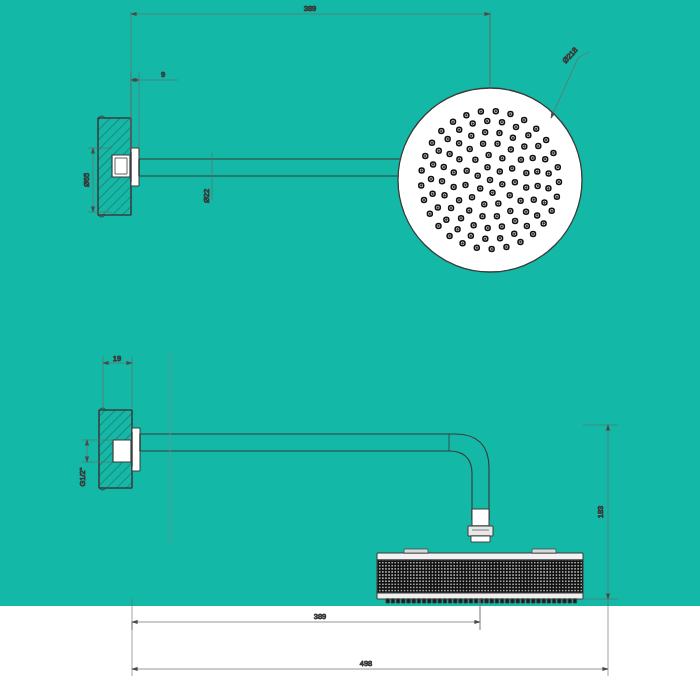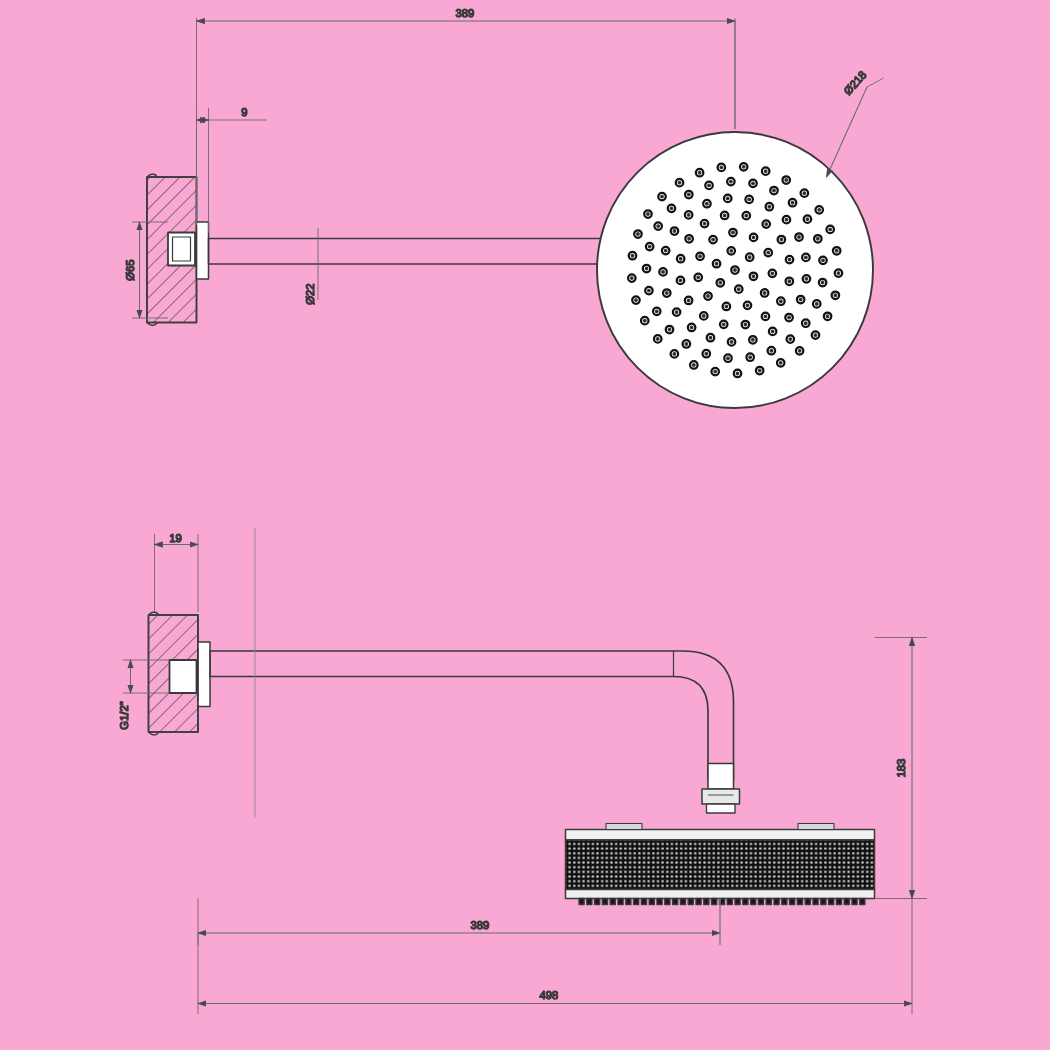--- a/index.html
+++ b/index.html
@@ -1,18 +1,18 @@
 <!DOCTYPE html>
 <html><head>
 <meta charset="utf-8">
 <style>
   html,body{margin:0;padding:0;background:#ffffff;}
   body{width:700px;height:700px;overflow:hidden;
        font-family:"Liberation Sans",sans-serif;}
-  #sheet{position:relative;width:700px;height:700px;background:#f9a8d4;}
+  #sheet{position:relative;width:700px;height:606px;background:#14b8a6;}
   svg{display:block;}
   .dimtext{font-family:"Liberation Sans",sans-serif;font-size:7.5px;fill:#3a3a3a;}
 </style>
 </head>
 <body>
 
 <div id="sheet">
 <svg width="700" height="700" viewBox="0 0 700 700">
   <defs>
     <pattern id="hatch" width="7" height="7" patternTransform="rotate(45)" patternUnits="userSpaceOnUse">

